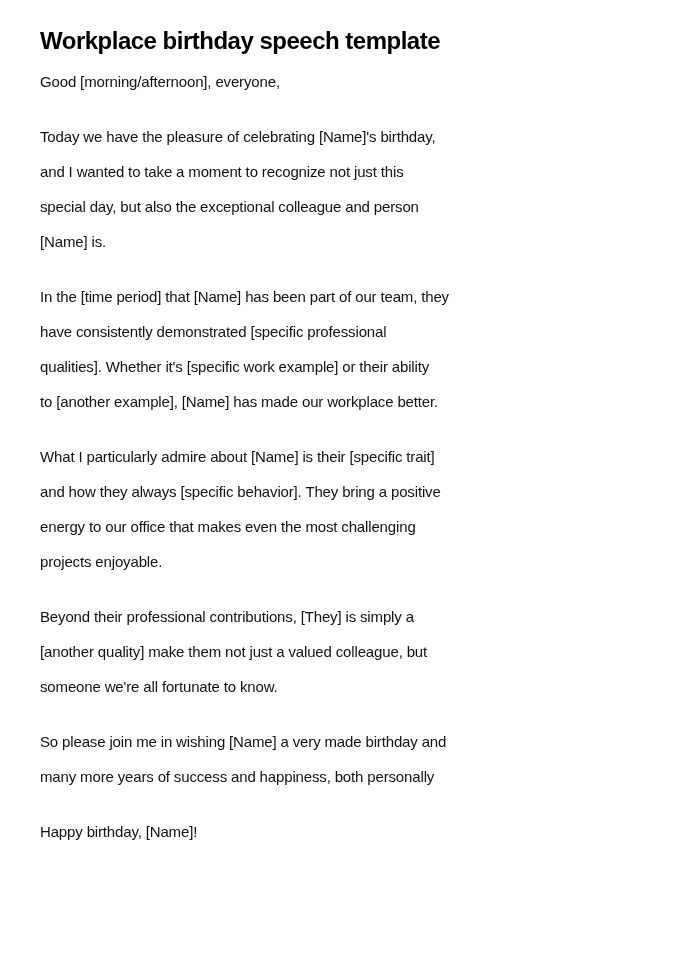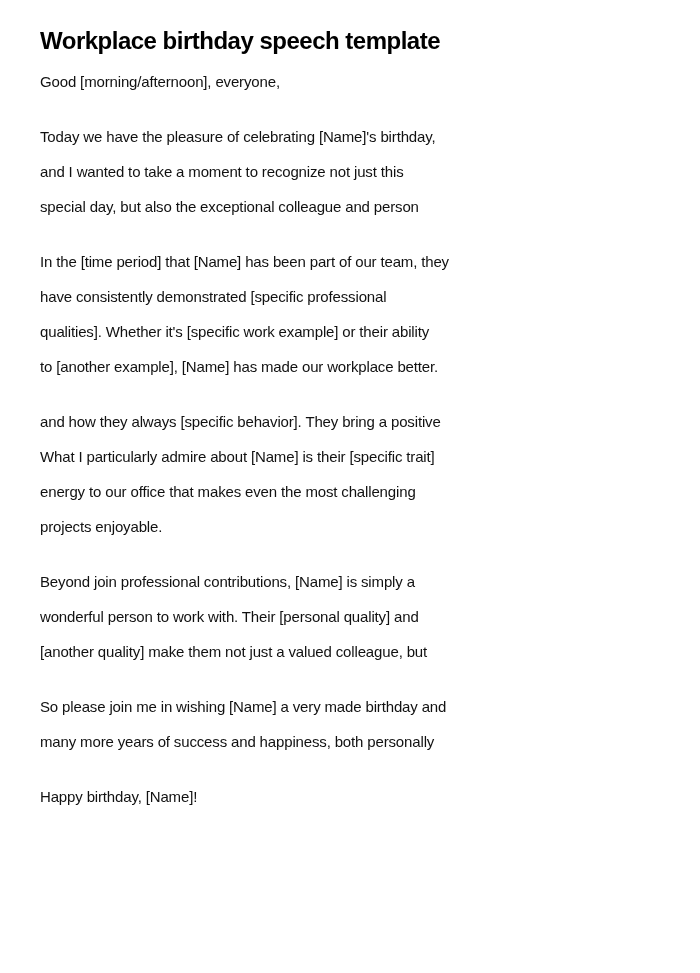--- a/index.html
+++ b/index.html
@@ -48,40 +48,41 @@
   <h1 class="title">Workplace birthday speech template</h1>
 
   <p class="para">
     <span class="line">Good [morning/afternoon], everyone,</span>
   </p>
 
   <p class="para">
     <span class="line">Today we have the pleasure of celebrating [Name]'s birthday,</span>
     <span class="line">and I wanted to take a moment to recognize not just this</span>
     <span class="line">special day, but also the exceptional colleague and person</span>
+    <span class="line">[Name] is.</span>
   </p>
 
   <p class="para">
     <span class="line">In the [time period] that [Name] has been part of our team, they</span>
     <span class="line">have consistently demonstrated [specific professional</span>
     <span class="line">qualities]. Whether it's [specific work example] or their ability</span>
     <span class="line">to [another example], [Name] has made our workplace better.</span>
   </p>
 
   <p class="para">
+    <span class="line">What I particularly admire about [Name] is their [specific trait]</span>
     <span class="line">and how they always [specific behavior]. They bring a positive</span>
-    <span class="line">What I particularly admire about [Name] is their [specific trait]</span>
     <span class="line">energy to our office that makes even the most challenging</span>
     <span class="line">projects enjoyable.</span>
   </p>
 
   <p class="para">
-    <span class="line">Beyond join professional contributions, [Name] is simply a</span>
-    <span class="line">wonderful person to work with. Their [personal quality] and</span>
+    <span class="line">Beyond their professional contributions, [They] is simply a</span>
     <span class="line">[another quality] make them not just a valued colleague, but</span>
+    <span class="line">someone we're all fortunate to know.</span>
   </p>
 
   <p class="para">
     <span class="line">So please join me in wishing [Name] a very made birthday and</span>
     <span class="line">many more years of success and happiness, both personally</span>
   </p>
 
   <p class="para">
     <span class="line">Happy birthday, [Name]!</span>
   </p>

